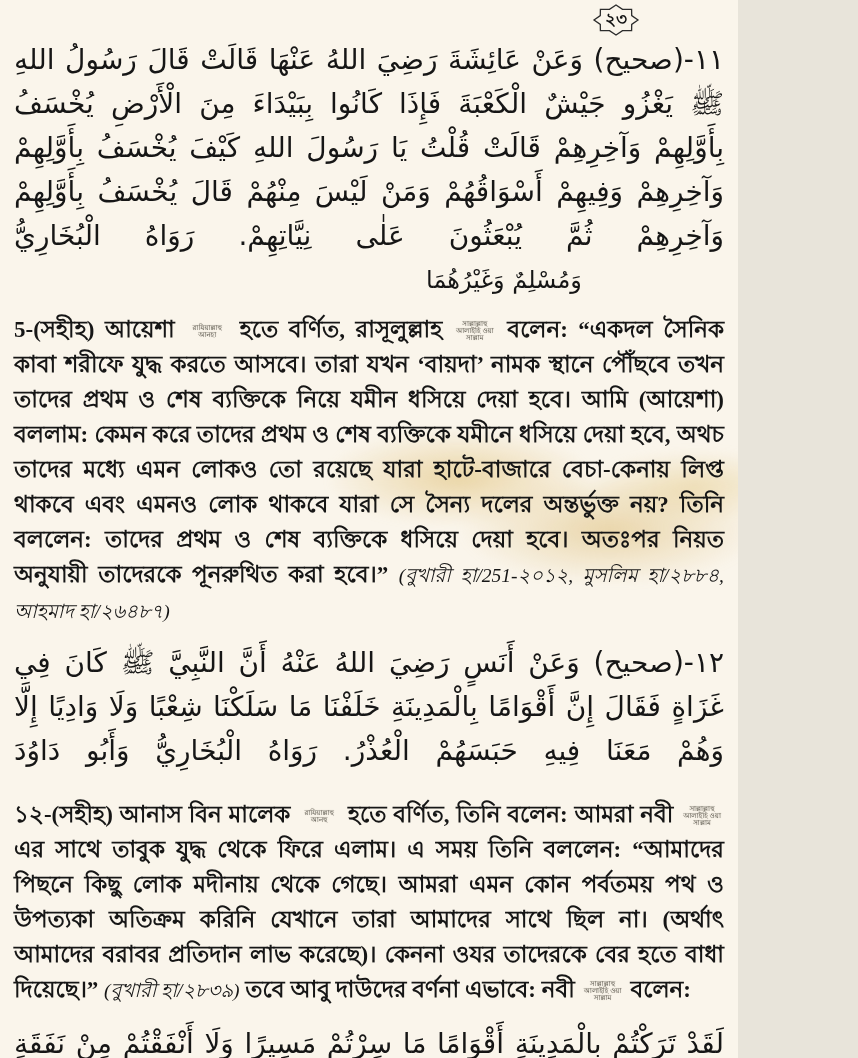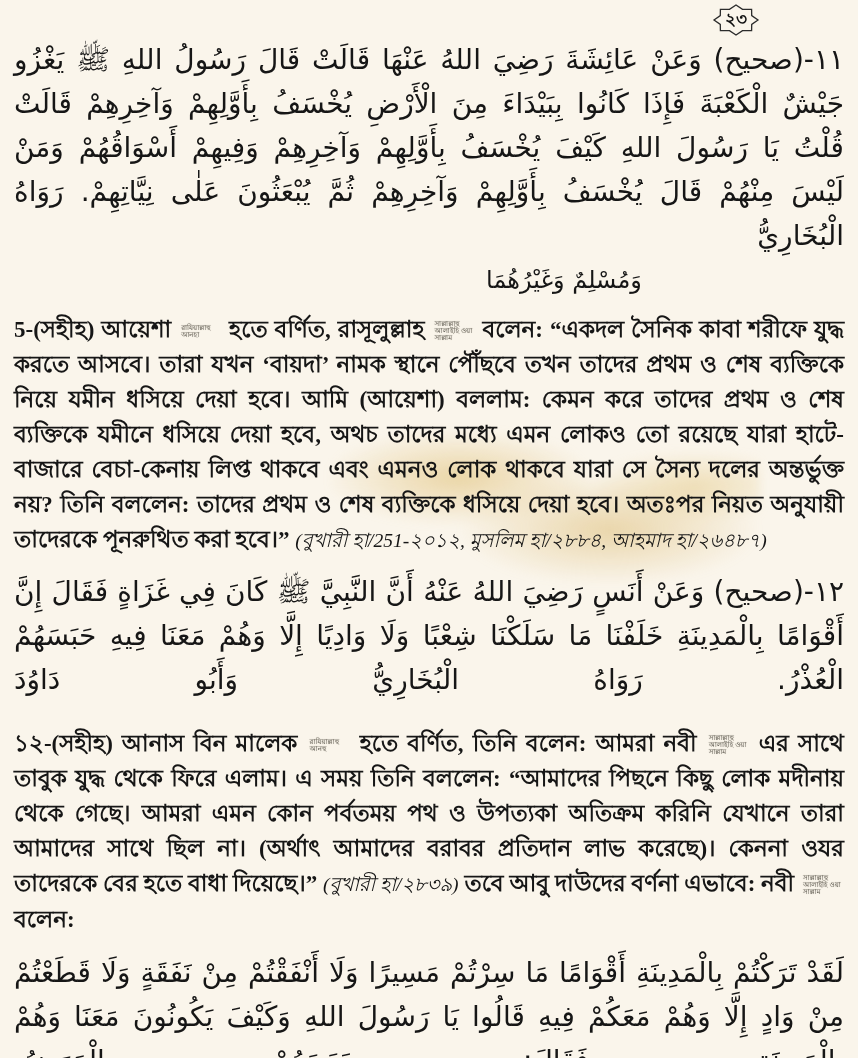--- a/index.html
+++ b/index.html
@@ -1,19 +1,19 @@
 <!DOCTYPE html>
 <html lang="bn"><head>
 <meta charset="utf-8">
 <style>
   html,body{margin:0;padding:0;}
   body{background:#e8e4da;}
   .page{
     position:relative;
-    width:858px;height:1058px;
+    width:738px;height:1058px;
     box-sizing:border-box;
     padding:0 14px;
     background:#faf5eb;
     color:#161616;
     overflow:hidden;
     font-family:"Liberation Serif","DejaVu Serif",serif;
   }
   
   .header{position:relative;height:36px;}
   .page-badge{
@@ -72,21 +72,21 @@
     font-size:19.5px;
   }
   
   .seal{
     display:inline-block;
     width:38px;
     font-size:7px;
     line-height:7px;
     font-weight:400;
     color:#4a463e;
-    text-align:left;
+    text-align:center;
     vertical-align:middle;
     margin:0 3px;
     opacity:.85;
     text-shadow:0 0 1px #8a8575;
   }
   
   .mt-a1{margin-top:2px;}
   .mt-b1{margin-top:10px;}
   .mt-a2{margin-top:12px;}
   .mt-b2{margin-top:24px;}

